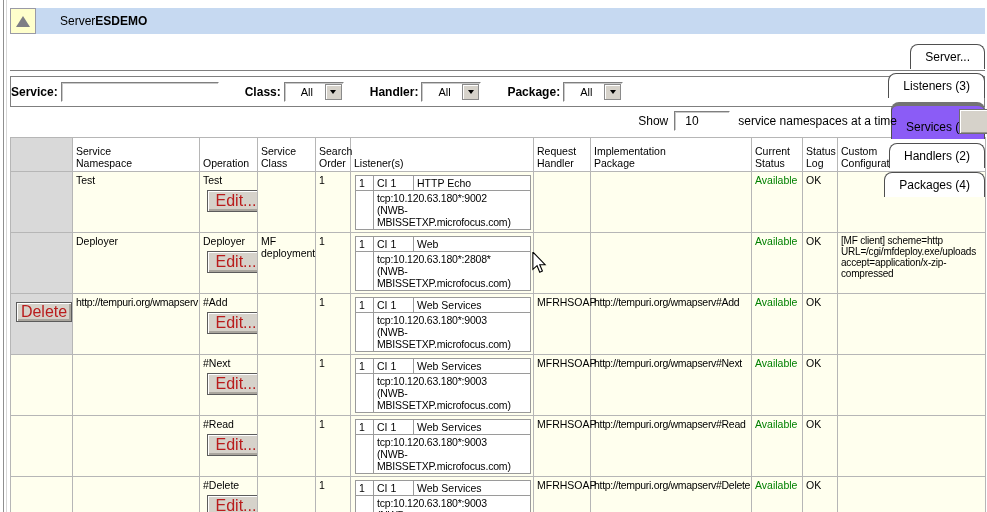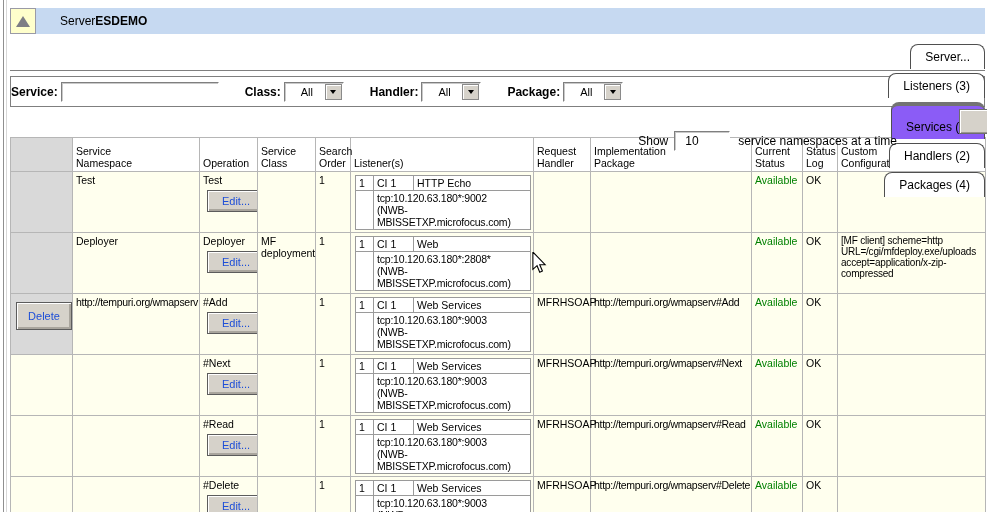--- a/index.html
+++ b/index.html
@@ -37,40 +37,40 @@
     background:#fff; align-items:center; box-shadow: inset 1px 1px 0 #c9c9c9; cursor:default; }
   .sel .txt { flex:1; padding-left:16px; font-size:11px; }
   .sel .db { width:17px; height:16px; margin-right:1px; background:#d6d2ca; border:1px solid #8a8a8a;
     box-shadow: inset 1px 1px 0 #ffffff; display:flex; align-items:center; justify-content:center; }
   .dd-arrow { width:0; height:0; border:3px solid transparent; border-top:4px solid #000; margin-top:4px; }
   .gap26 { margin-left:26px !important; }
 
   
   .statusrow { position:relative; height:30px; }
   .summary { position:absolute; left:2px; top:8px; font-size:12px; }
-  .showgrp { position:absolute; right:88px; top:4px; display:flex; align-items:center; font-size:12px;margin-top:20px; }
+  .showgrp { position:absolute; right:88px; top:4px; display:flex; align-items:center; font-size:12px; }
   .tin.show { width:56px; margin-left:6px; margin-right:8px; }
   .cutbtn { position:absolute; right:-12px; top:2px; width:38px; height:25px; background:#d6d2ca;
     border:1px solid #6e6e6e; box-shadow: inset 1px 1px 0 #fff, inset -1px -1px 0 #9b978f; }
 
   
   table.svc { border-collapse:collapse; table-layout:fixed; width:975px; }
   table.svc td, table.svc th { border:1px solid #b6b6b6; vertical-align:top; padding:2px 3px;
     font-size:10.5px; font-weight:normal; text-align:left; background:#ffffee; }
   table.svc th { background:#ffffff; vertical-align:bottom; white-space:pre-line; height:34px; }
   table.svc th.gcell, table.svc td.gcell { background:#d9d9d9; }
   td.tight, th.tight { font-size:10px; letter-spacing:-0.3px; }
   .statAvail { color:#008000; }
   .cfg { white-space:pre-wrap; word-break:break-word; font-size:10px; letter-spacing:-0.2px; }
 
   
   .wbtn { background:#d6d2ca; border:1px solid #5c5c5c; box-shadow: inset 1px 1px 0 #ffffff, inset -2px -2px 0 #a9a59d;
-    font-family:"Liberation Sans",sans-serif; font-size:11px; color:#1d4ed8; cursor:default; }
+    font-family:"Liberation Sans",sans-serif; font-size:16px; color:#b91c1c; cursor:default; }
   .editbtn { display:block; margin:4px 0 0 4px; width:58px; height:22px; }
-  .delbtn { display:block; margin:6px 0 0 2px; width:56px; height:28px; }
+  .delbtn { display:block; margin:6px 0 0 2px; width:56px; height:20px; }
 
   
   table.lbox { border-collapse:collapse; width:176px; background:#fff; margin:1px 0 0 1px; }
   table.lbox td { border:1px solid #9a9a9a; background:#fff; padding:1px 3px; font-size:10.5px; vertical-align:top; }
   td.l-num { width:18px; background:#e6e6fa; text-align:center; }
   td.l-conv { width:40px; background:#e2f3e2; }
   td.l-name { background:#e0ffff; }
   td.l-strip { background:#e6e6fa; }
   td.l-addr { letter-spacing:-0.2px; font-size:10.3px; }
 

